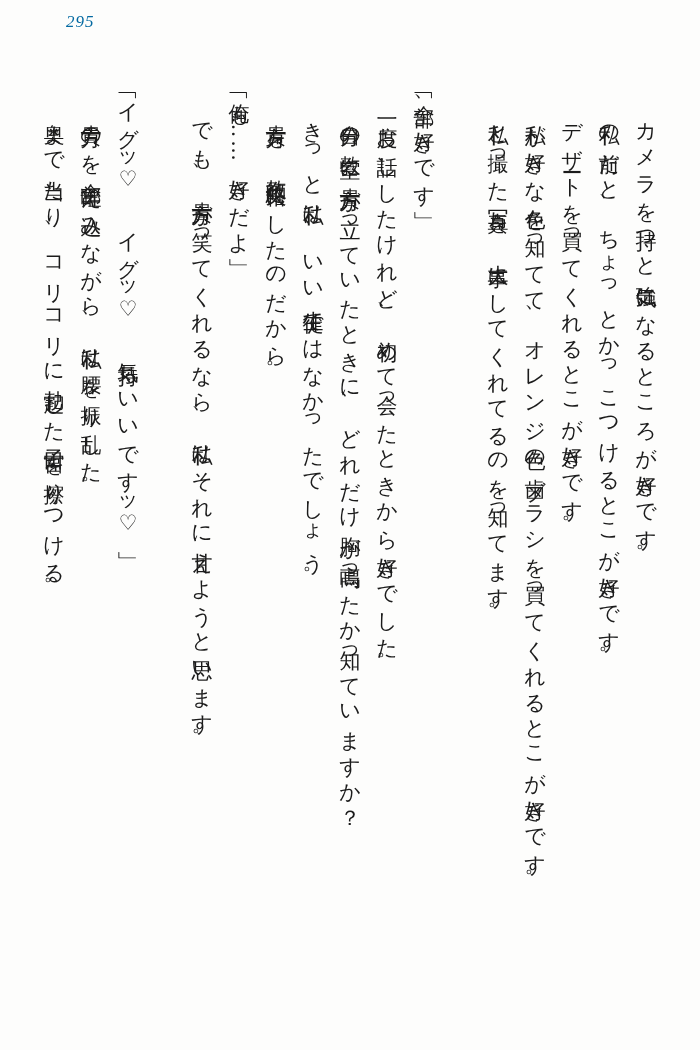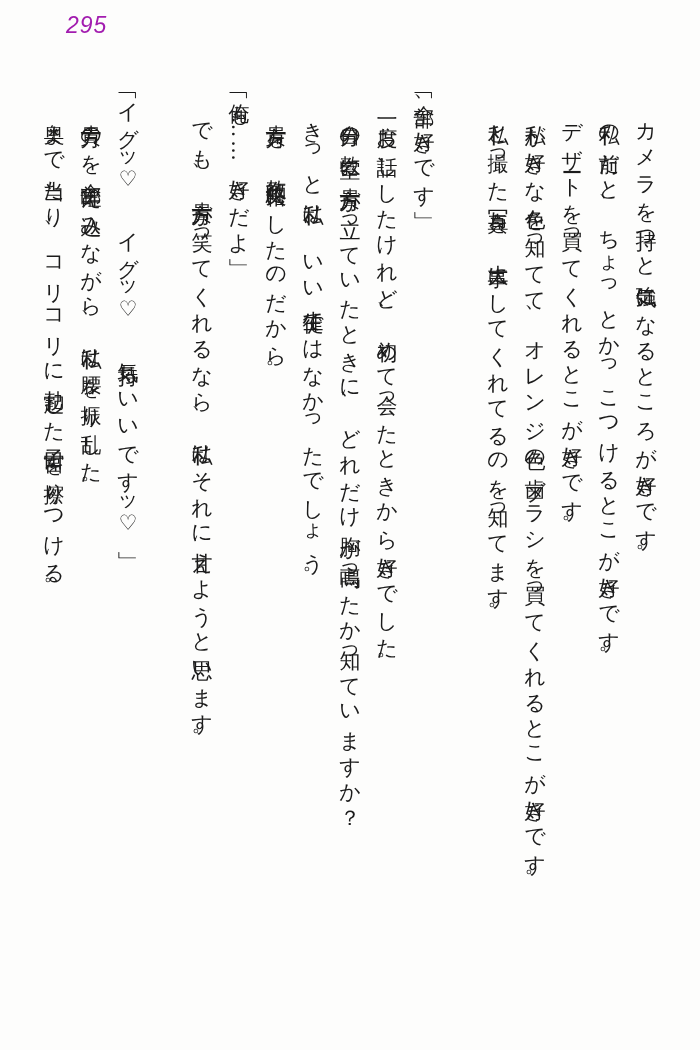--- a/index.html
+++ b/index.html
@@ -11,25 +11,25 @@
     height: 1050px;
     position: relative;
     background: #fdfdfc;
     overflow: hidden;
     font-family: "DejaVu Serif", "Liberation Serif", serif;
   }
   .page-number {
     position: absolute;
     top: 12px;
     left: 66px;
-    font-family: Liberation Sans, sans-serif;
+    font-family: Liberation Serif, serif;
     font-style: italic;
-    font-size: 23px;
+    font-size: 17px;
     letter-spacing: 1px;
-    color: #a21caf;
+    color: #0369a1;
   }
   .vtext {
     position: absolute;
     top: 85px;
     right: 36px;
     height: 925px;
     writing-mode: vertical-rl;
     text-orientation: mixed;
     font-size: 21px;
     line-height: 37px;

